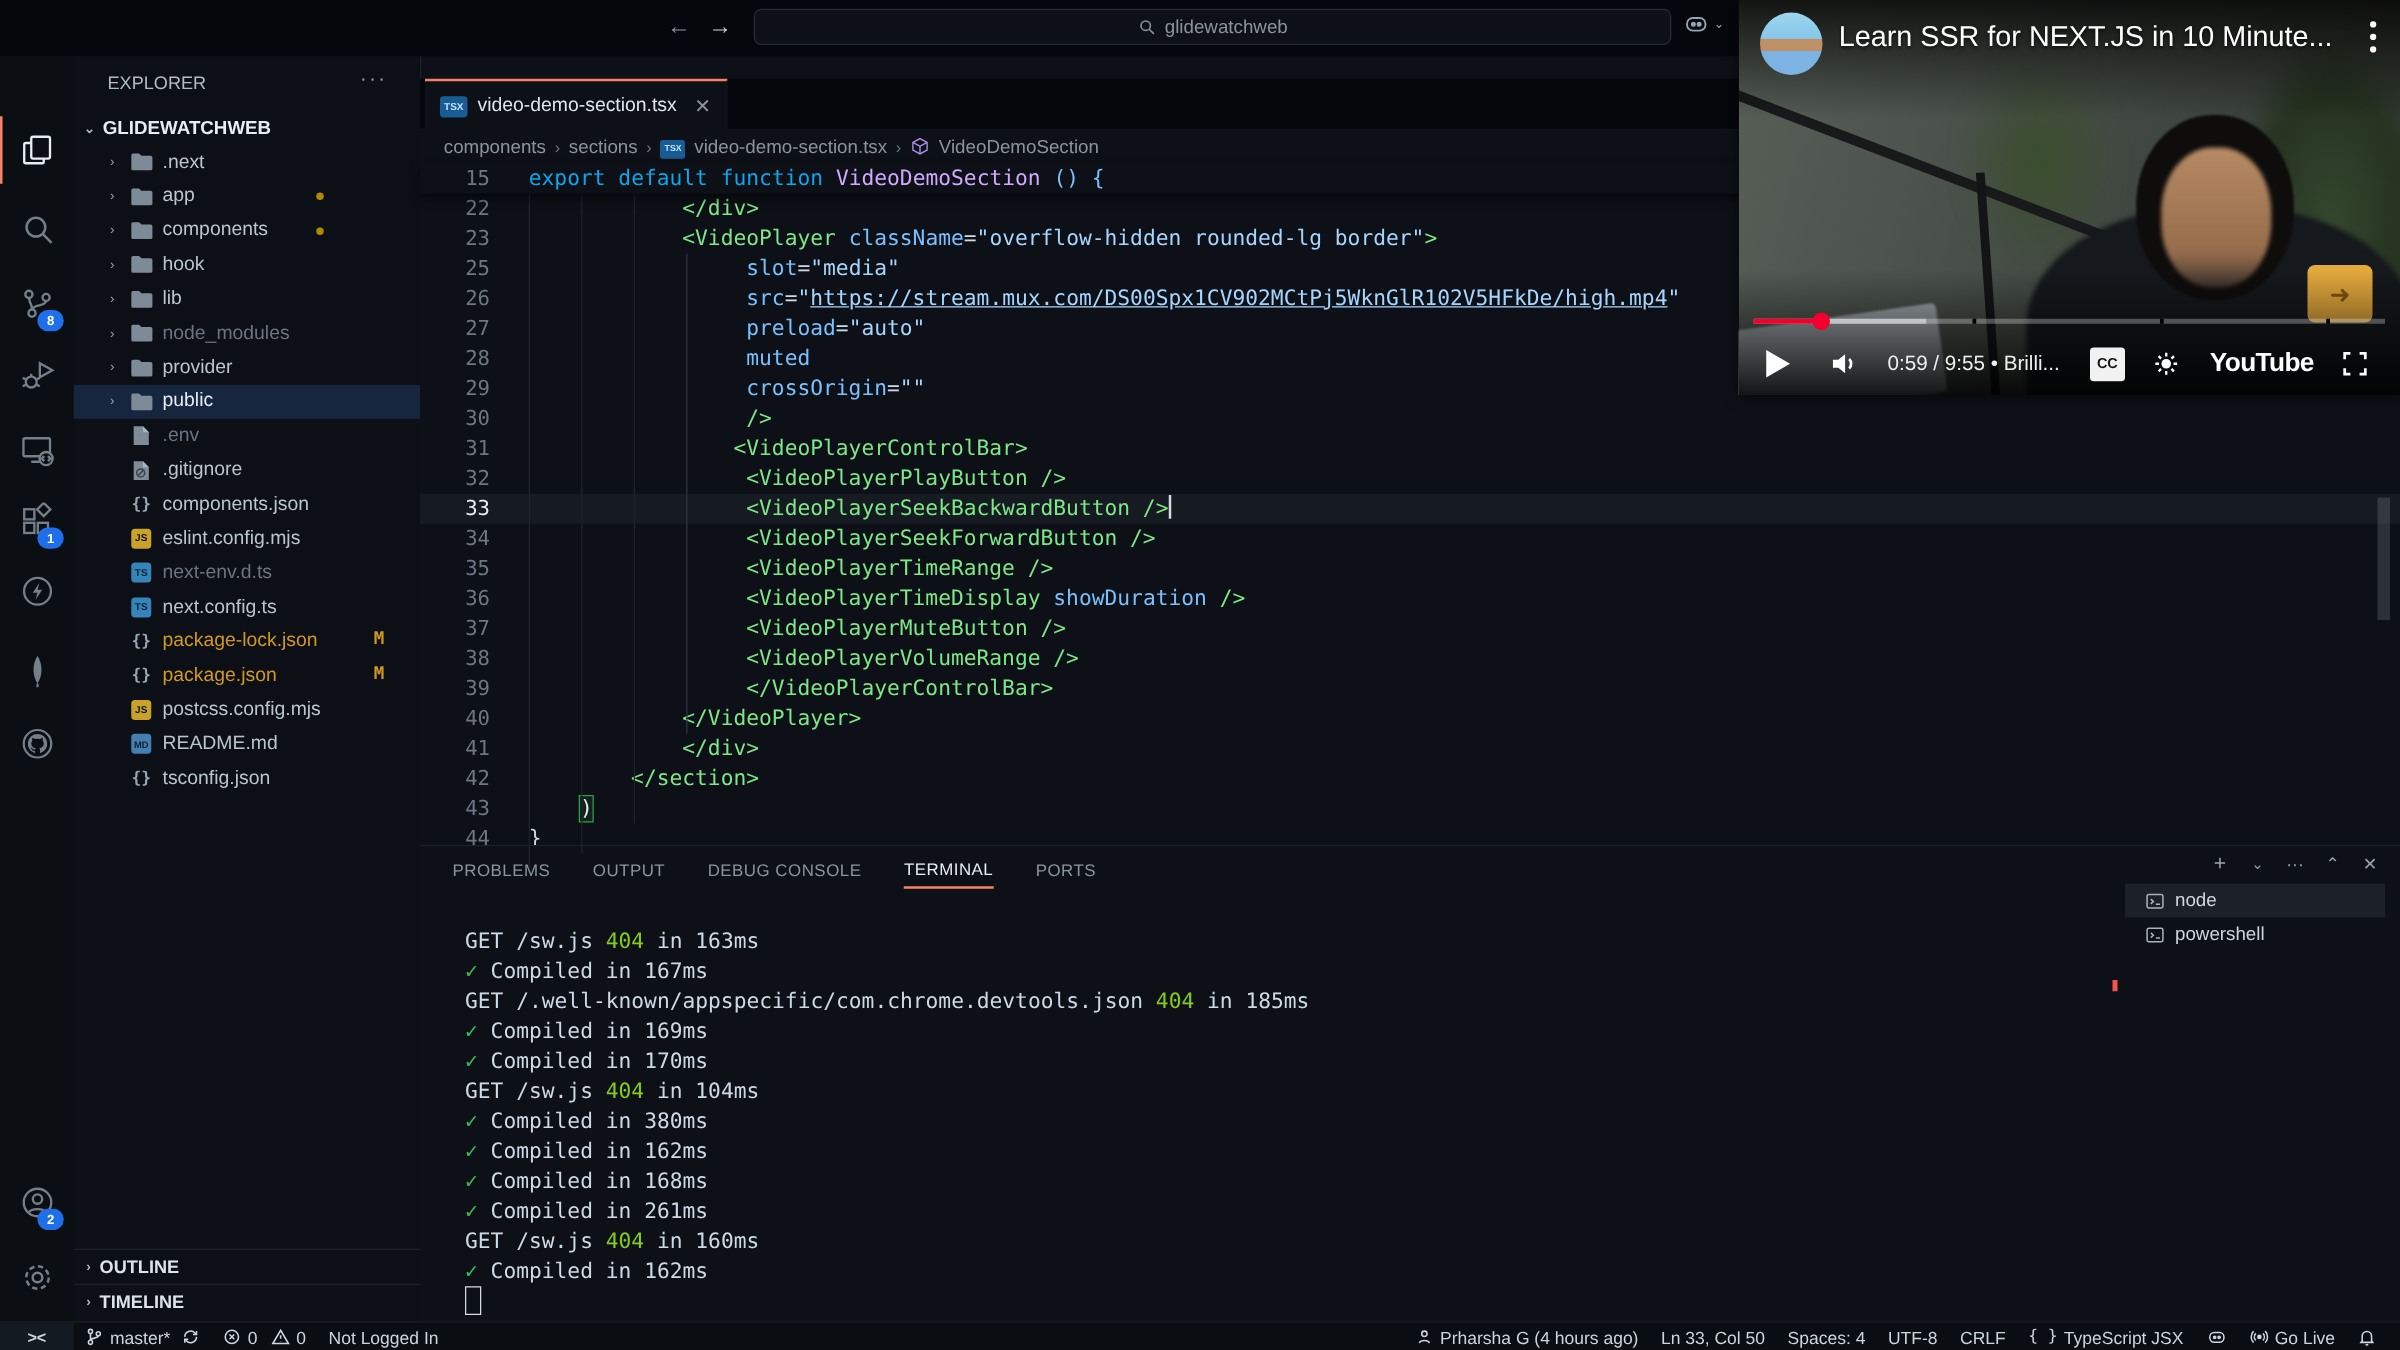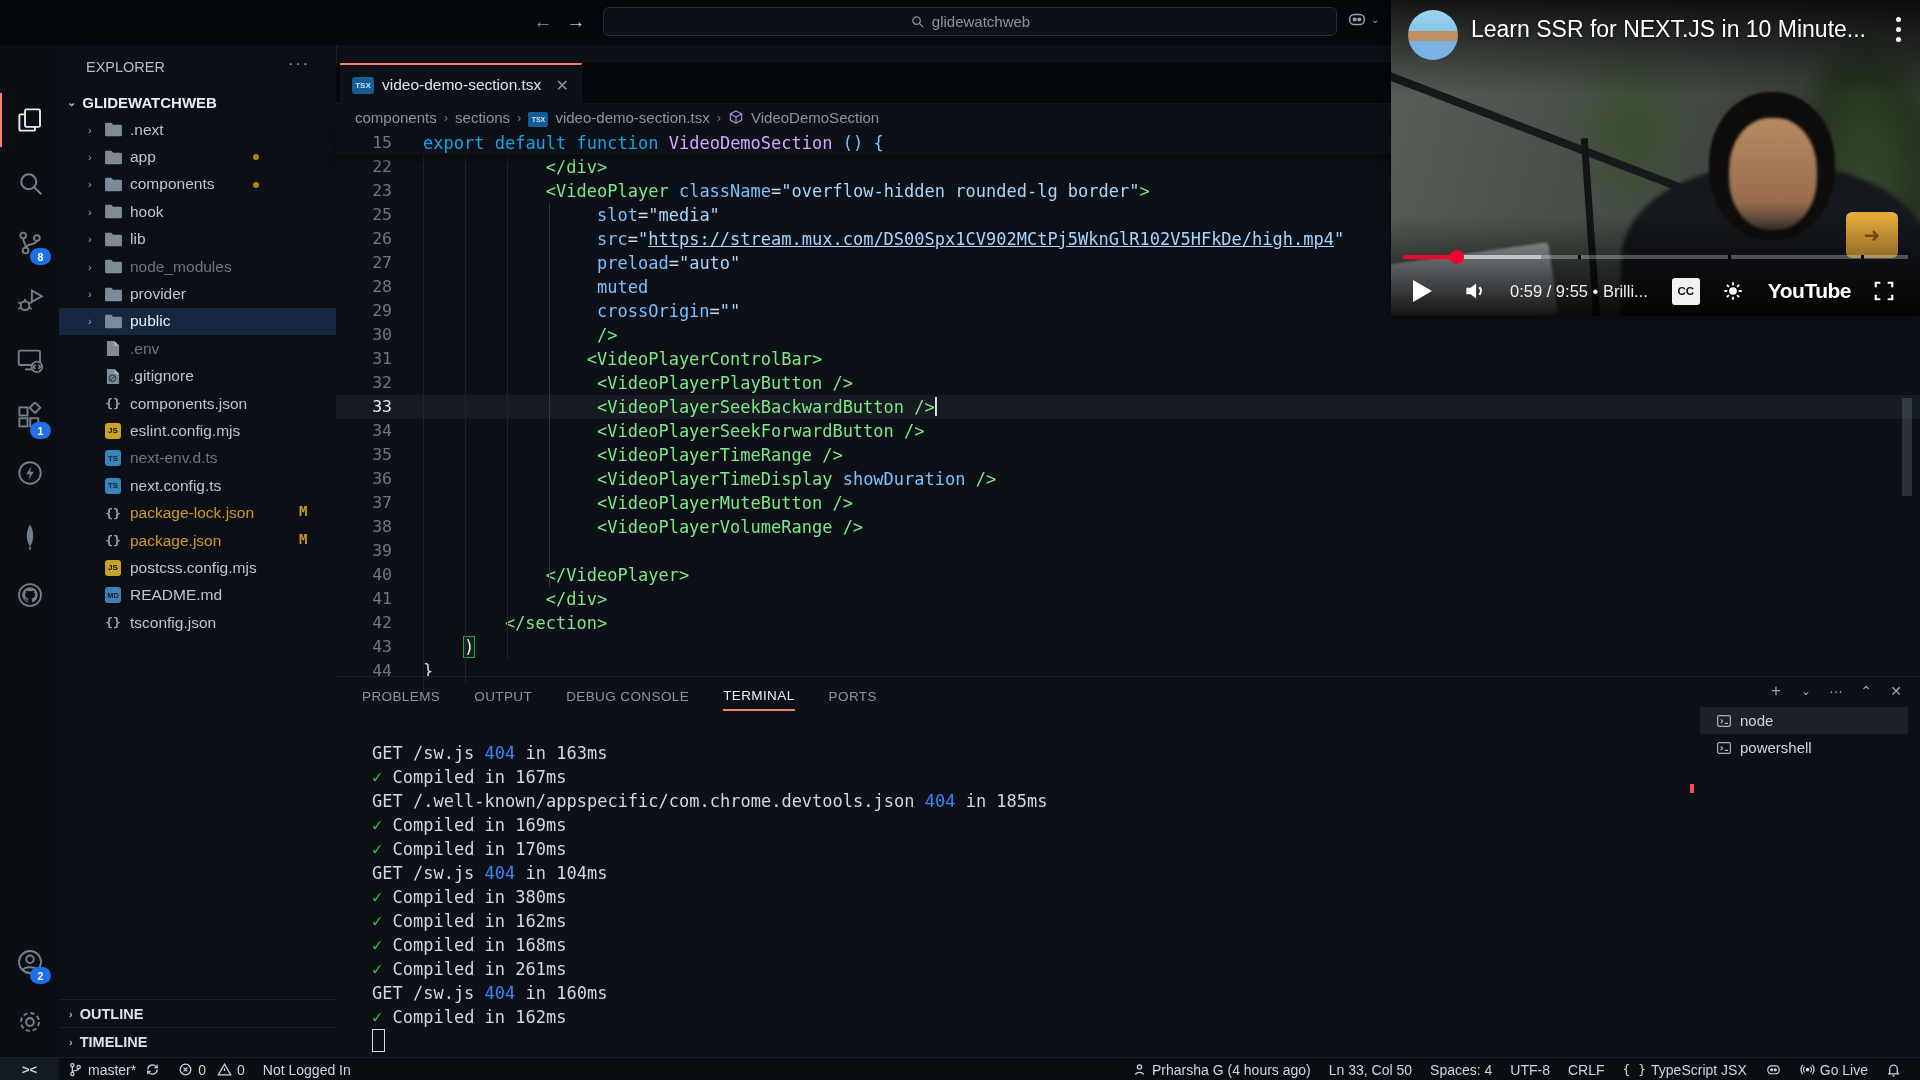--- a/index.html
+++ b/index.html
@@ -65,21 +65,21 @@
   .iguide{position:absolute;width:1px;background:#1d242c;z-index:2;}
   #editor-scrollbar{position:absolute;left:1566px;top:335px;width:10px;height:98px;background:rgba(139,148,158,.25);}
 
   
   #panel{position:absolute;left:336px;top:676px;width:1584px;height:381px;background:#0d1117;border-top:1px solid #1b212a;}
   #panel-tabs{position:absolute;left:26px;top:0;height:36px;display:flex;gap:34px;align-items:center;font-size:13.5px;letter-spacing:.4px;color:#8b949e;}
   .ptab{padding:9px 0 6px 0;}
   .ptab.active{color:#e6edf3;border-bottom:2px solid #f78166;}
   #terminal{position:absolute;left:36px;top:64px;}
   .tline{height:24px;font-size:17px;line-height:24px;white-space:pre;color:#e8eef4;}
-  .tk-y{color:#3b82f6;}.tk-g{color:#3fb950;}
+  .tk-y{color:#84cc16;}.tk-g{color:#3fb950;}
   #term-cursor{position:absolute;left:36px;top:352px;width:11px;height:21px;border:1px solid #d7dde3;}
   #panel-actions{position:absolute;top:4px;left:1425px;display:flex;align-items:center;color:#9aa4ae;}
   #terminal-list{position:absolute;left:1364px;top:30px;width:208px;}
   .term-item{height:27px;display:flex;align-items:center;gap:8px;padding-left:16px;font-size:15px;color:#cfd6dd;}
   .term-item.selected{background:#1c2128;}
   #panel-redmark{position:absolute;left:1354px;top:107px;width:4px;height:9px;background:#f85149;}
 
   
   #statusbar{position:absolute;left:0;top:1057px;width:1920px;height:23px;background:#0a0e13;border-top:1px solid #1b212a;font-size:14px;color:#cdd5dd;display:flex;align-items:center;}
   .sb-left{display:flex;align-items:center;height:100%;}
@@ -504,20 +504,21 @@
         <div class="cline">
           <span class="num">37</span>
           <span class="lc">                 <span class="tk-t">&lt;VideoPlayerMuteButton /&gt;</span></span>
         </div>
         <div class="cline">
           <span class="num">38</span>
           <span class="lc">                 <span class="tk-t">&lt;VideoPlayerVolumeRange /&gt;</span></span>
         </div>
         <div class="cline">
           <span class="num">39</span>
+          <span class="lc">                 <span class="tk-t">&lt;/VideoPlayerControlBar&gt;</span></span>
         </div>
         <div class="cline">
           <span class="num">40</span>
           <span class="lc">            <span class="tk-t">&lt;/VideoPlayer&gt;</span></span>
         </div>
         <div class="cline">
           <span class="num">41</span>
           <span class="lc">            <span class="tk-t">&lt;/div&gt;</span></span>
         </div>
         <div class="cline">

